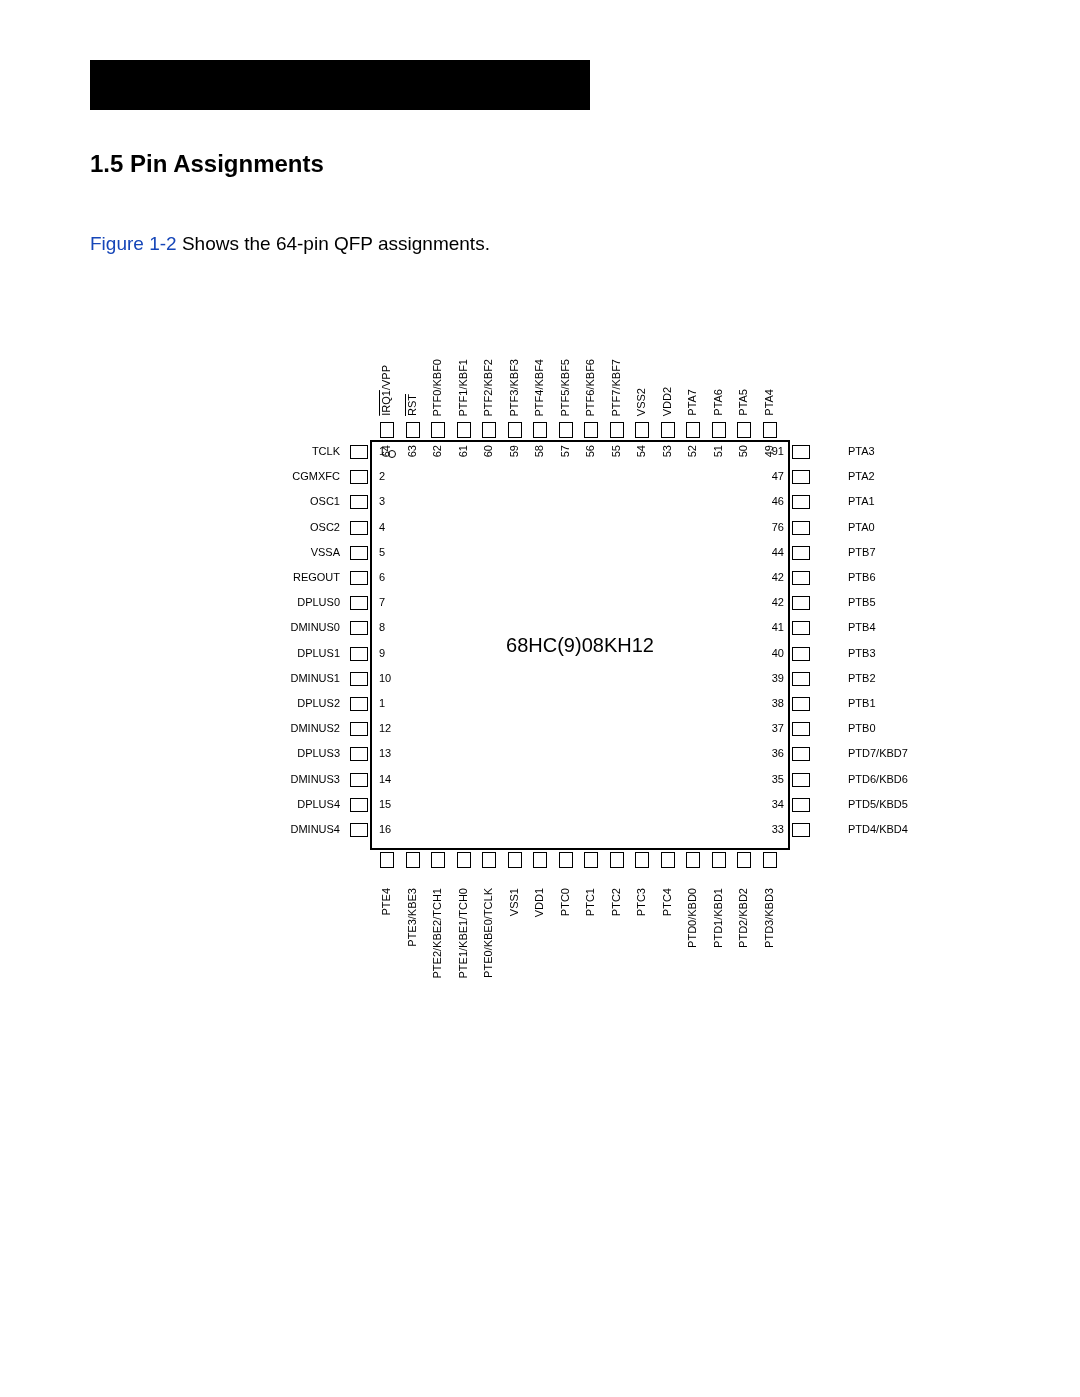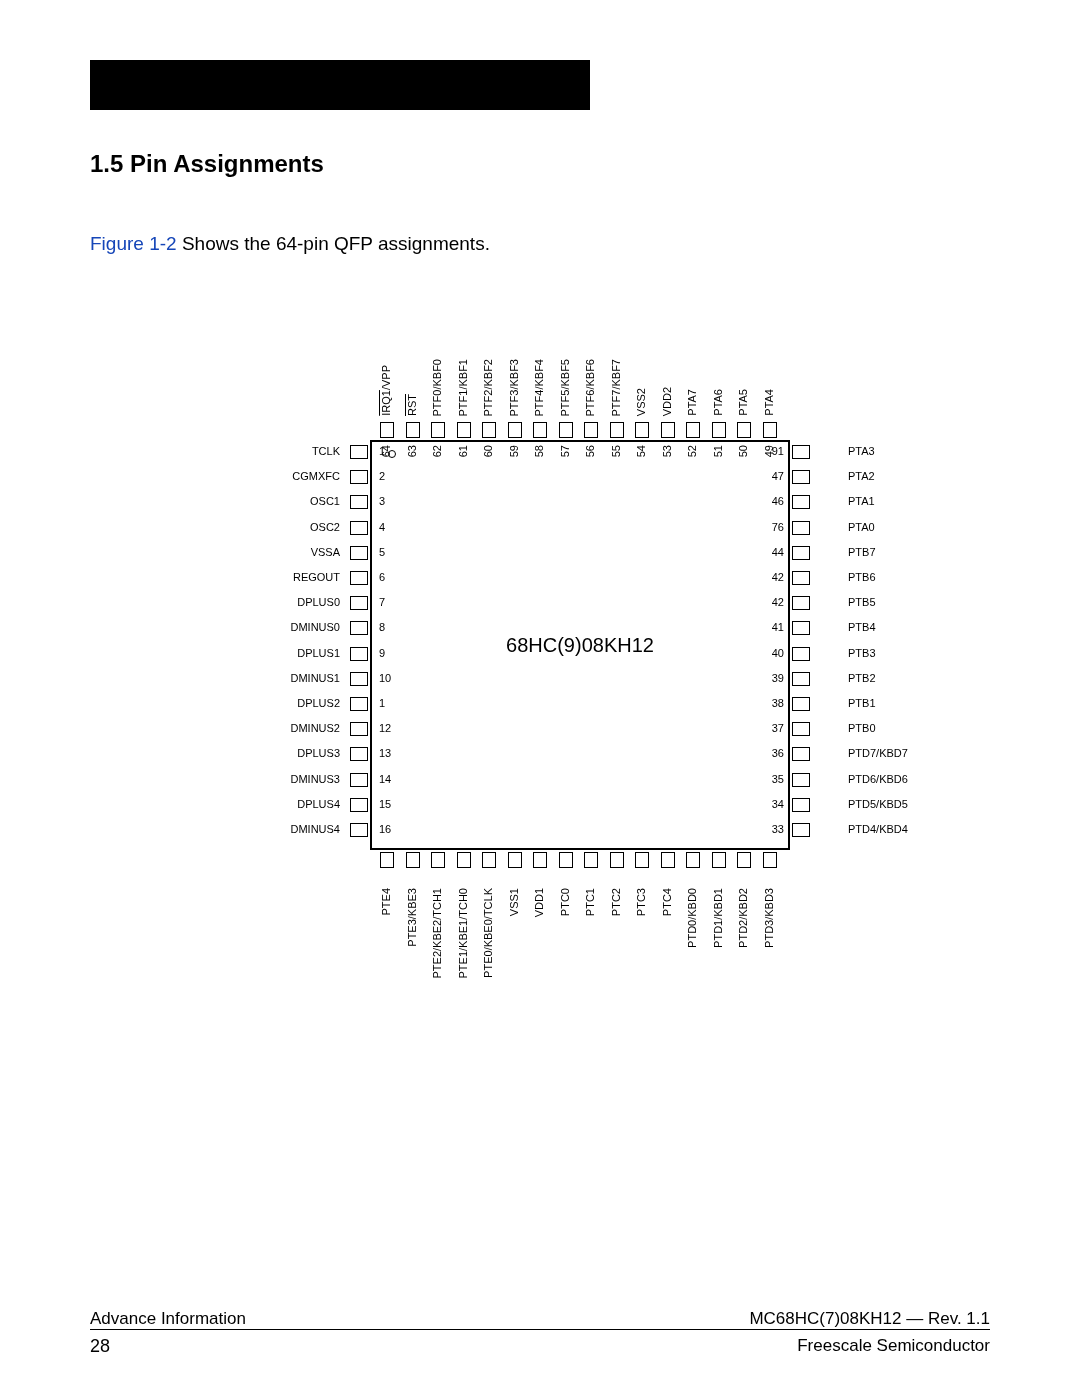--- a/index.html
+++ b/index.html
@@ -483,25 +483,14 @@
         </div>
         <div class="pin top" style="left: 200px; top: 0px;">
           <span class="lbl"><span class="overline">IRQ1</span>/VPP</span>
           <span class="box" style="left:0"></span>
           <span class="num">64</span>
         </div>
       </div>
   </div>
 
 
-  <div class="footer">
-    <div class="footer-row">
-      <span>Advance Information</span>
-      <span>MC68HC(7)08KH12 — Rev. 1.1</span>
-    </div>
-    <hr>
-    <div class="footer-row">
-      <span class="page-num">28</span>
-      <span>Freescale Semiconductor</span>
-    </div>
-  </div>
 
 </div>
 
 </body></html>

